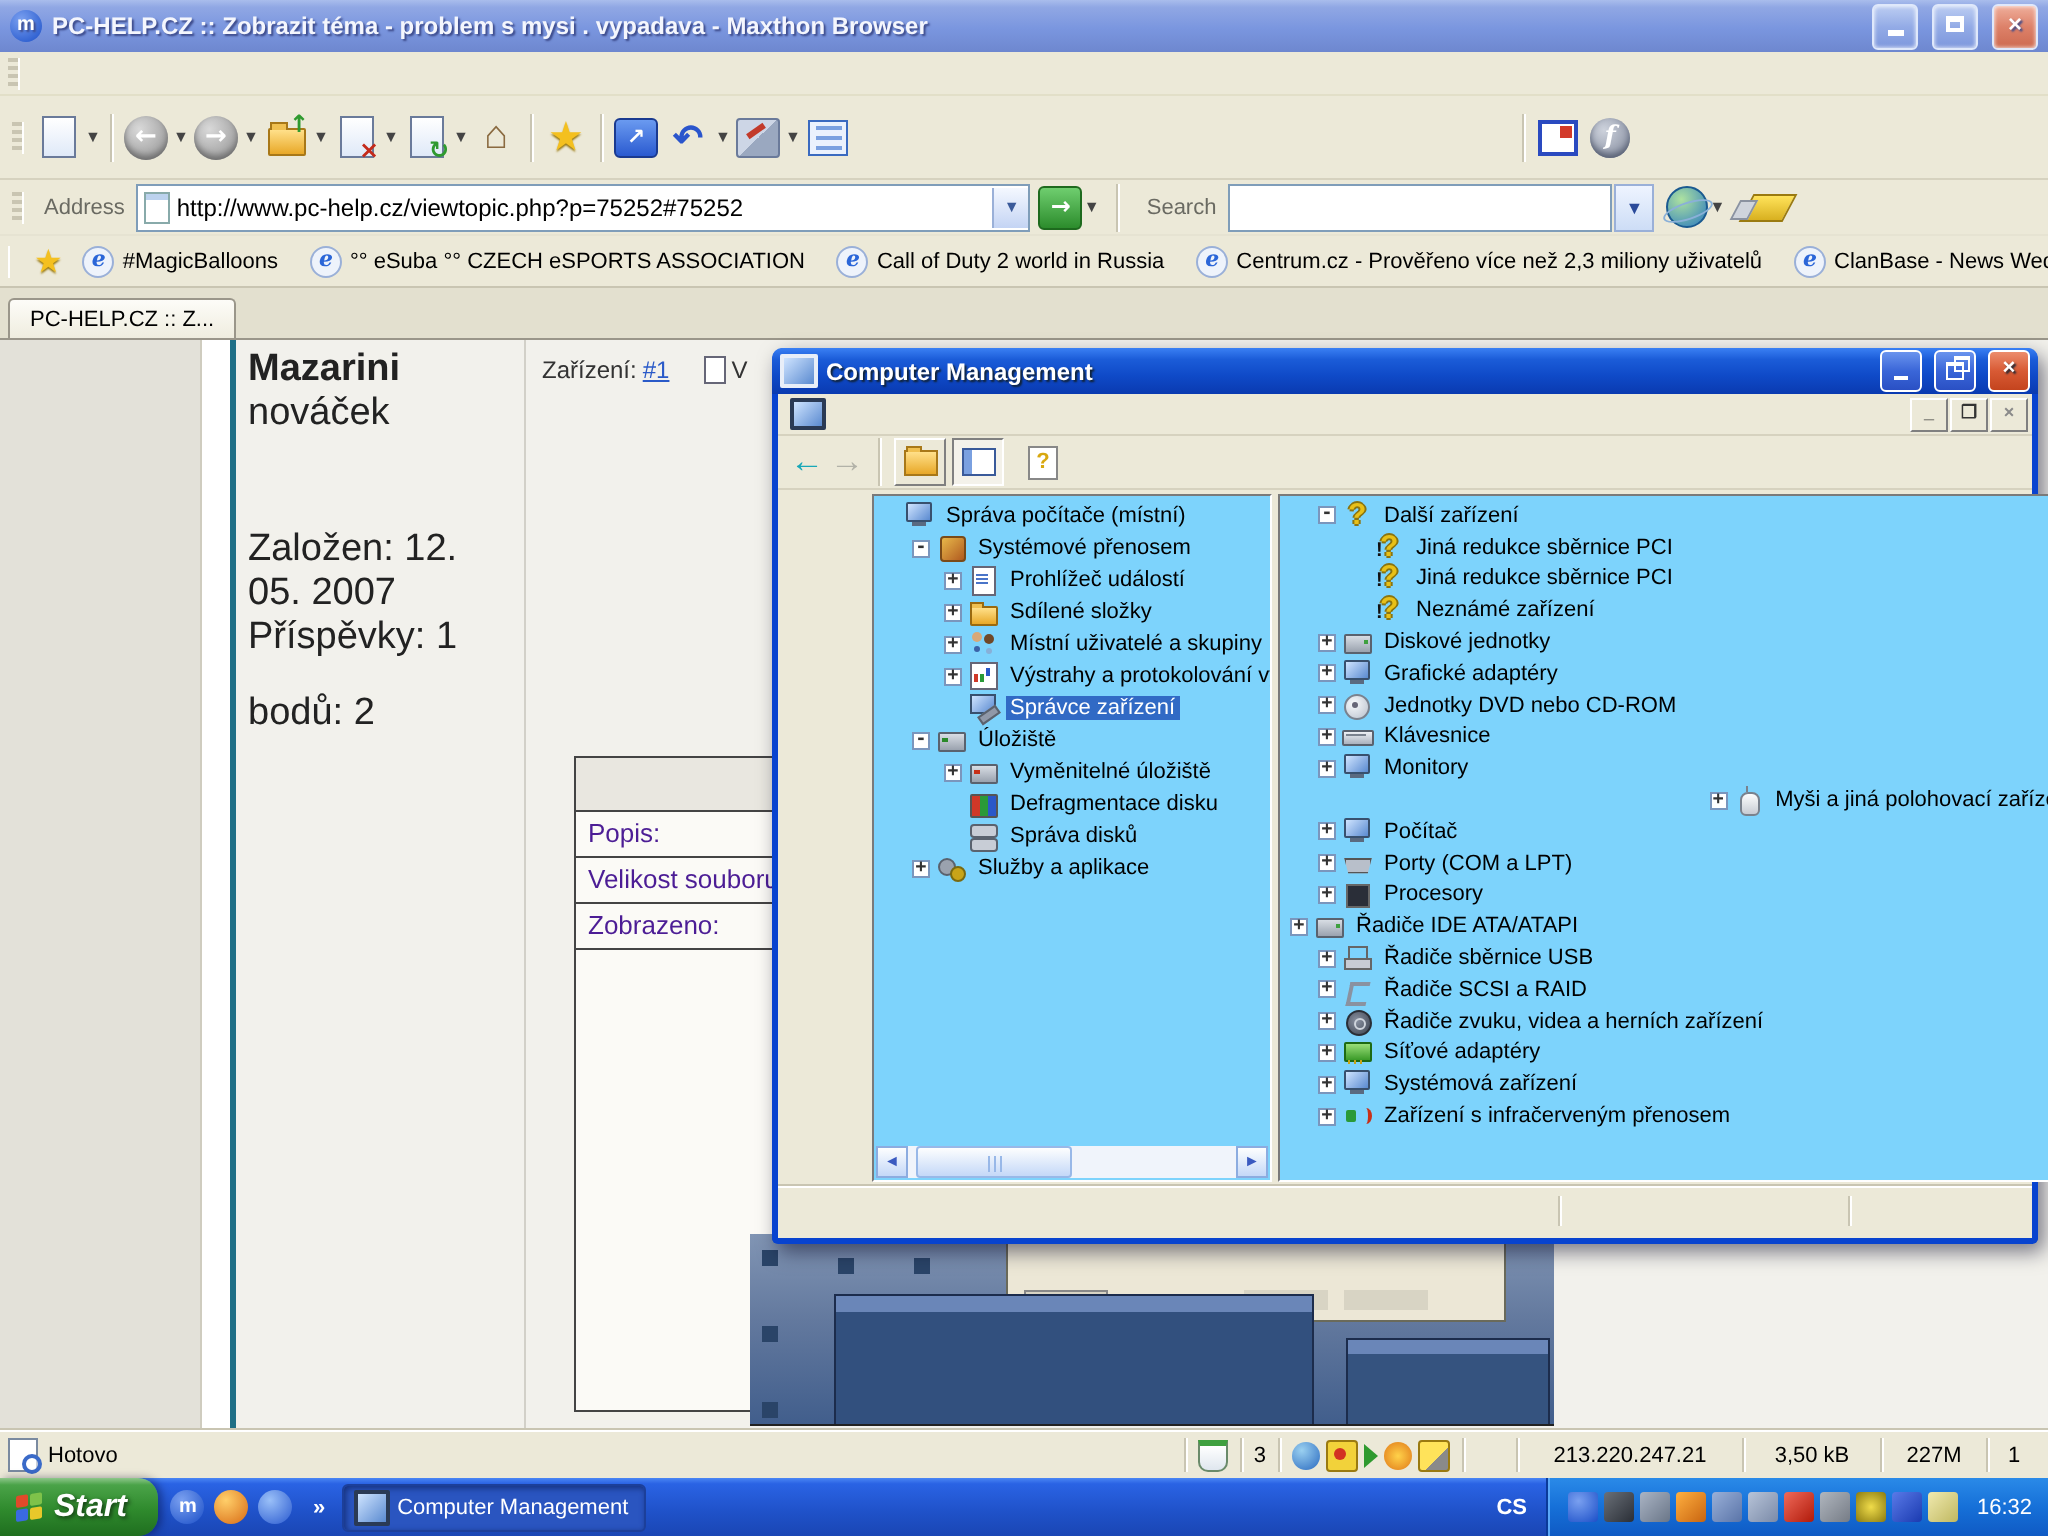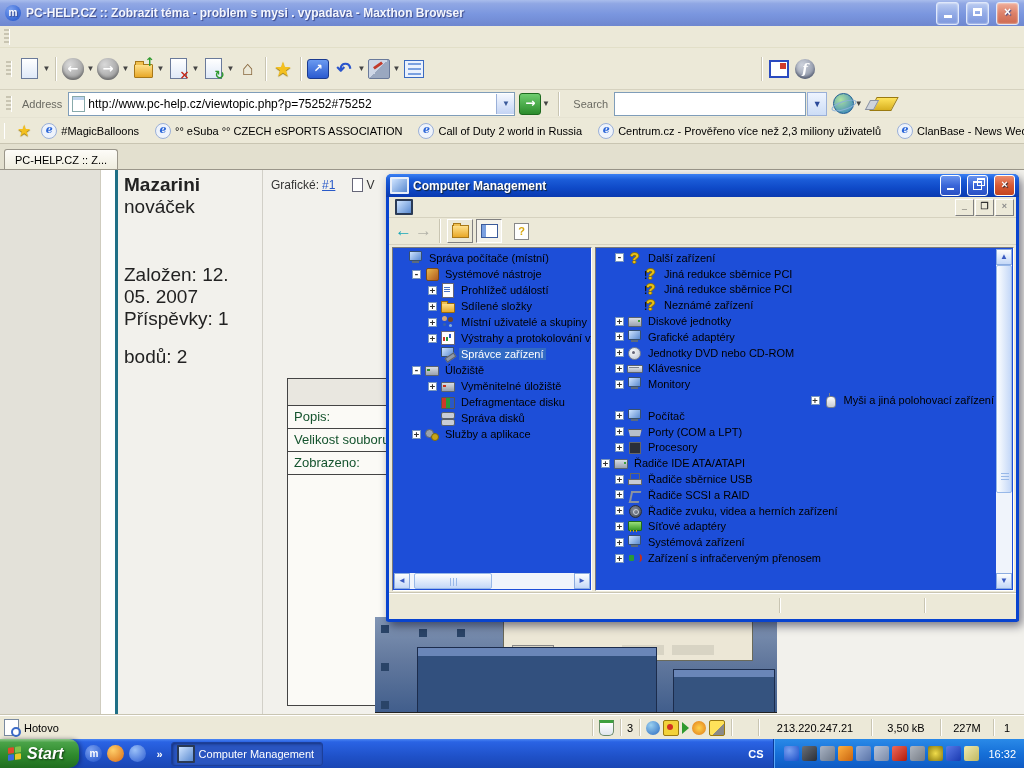--- a/index.html
+++ b/index.html
@@ -76,21 +76,21 @@
   #author .an{font-weight:bold;}
   #author .rk{margin-bottom:46px;}
   #author .pt{margin-top:16px;}
   #postcol{left:262px;top:0;width:560px;height:545px;border-left:1px solid #d2d0c8;padding:8px 0 0 8px;box-sizing:border-box;}
   .post-h{display:flex;align-items:center;gap:3px;font-size:12px;color:#333;width:112px;}
   .post-h a{color:#2a5ac8;}
   .doc-ic{width:9px;height:12px;background:#fff;border:1px solid #667;margin-left:14px;}
   .pline{font-size:13.5px;line-height:22.5px;color:#333;white-space:nowrap;}
   #plines{margin-top:10px;}
   #ftable{left:287px;top:208px;width:150px;border:1px solid #444;background:#fbfaf6;font-size:13px;}
-  .frow{border-bottom:1px solid #444;padding:3px 6px;min-height:16px;color:#14532d;}
+  .frow{border-bottom:1px solid #444;padding:3px 6px;min-height:16px;color:#4c1d95;}
   .frow.hdr{height:20px;background:#e9e7e0;}
   .frow.tall{height:224px;border-bottom:none;}
   
   #pimg{left:375px;top:447px;width:402px;height:95px;background:linear-gradient(180deg,#8195b4 0%,#63799e 45%,#415e8c 100%);overflow:hidden;border-bottom:1px solid #222;}
   #pimg>div{position:absolute;}
   .pi-dialog{left:128px;top:2px;width:248px;height:40px;background:#ece7d6;border:1px solid #6a6a5a;}
   .pi-dialog::after{content:"";position:absolute;left:8px;bottom:5px;width:40px;height:8px;background:#d8d4c4;border:1px solid #888;
     box-shadow:110px 0 0 #d8d4c4,160px 0 0 #d8d4c4;}
   .pi-win1{left:42px;top:30px;width:238px;height:64px;background:#32507e;border:1px solid #1c2c4c;}
   .pi-win1::before{content:"";position:absolute;left:0;top:0;right:0;height:8px;background:#6a86b8;}
@@ -160,21 +160,21 @@
   #cm-tools{left:0;top:44px;width:627px;height:27px;background:#ece9d8;border-bottom:1px solid #d6d2bf;display:flex;align-items:center;gap:3px;box-sizing:border-box;padding:0 6px;}
   .cm-back{color:#18a8b8;font-size:17px;font-weight:bold;}
   .cm-fwd{color:#b2b2a8;font-size:17px;font-weight:bold;}
   .boxbtn{width:24px;height:22px;border:1px solid;border-color:#fff #808080 #808080 #fff;display:flex;align-items:center;justify-content:center;background:#ece9d8;}
   .boxbtn.pressed{border-color:#808080 #fff #fff #808080;background:#f4f2ea;}
   .pane-ic{width:15px;height:12px;background:#fff;border:1px solid #3a5a9a;box-shadow:inset 4px 0 0 #7aa0e0;}
   .help-ic{width:13px;height:15px;background:#fff;border:1px solid #888;color:#d8a810;font:bold 11px/14px "Liberation Sans",sans-serif;text-align:center;}
   .fold-s{width:15px;height:11px;background:linear-gradient(#ffe08a,#e8a828);border:1px solid #a87818;position:relative;}
   .fold-s::before{content:"";position:absolute;left:0;top:-3px;width:6px;height:2px;background:#f0c050;border:1px solid #a87818;border-bottom:none;}
   
-  .pane{background:#1d4ed8;border:1px solid;border-color:#7a7a7a #fff #fff #7a7a7a;box-sizing:border-box;overflow:hidden;}
+  .pane{background:#7dd3fc;border:1px solid;border-color:#7a7a7a #fff #fff #7a7a7a;box-sizing:border-box;overflow:hidden;margin-left:44px;}
   #pane-l{left:3px;top:73px;width:200px;height:344px;}
   #pane-r{left:206px;top:73px;width:419px;height:344px;}
   .treebody{position:absolute;left:1px;top:2px;right:1px;}
   .trow{display:flex;align-items:center;height:16px;white-space:nowrap;}
   #pane-r .trow{height:15.8px;}
   .exp{width:9px;height:9px;box-sizing:border-box;border:1px solid #7a96bd;background:#fff;color:#333;
     font:bold 9px/7px "DejaVu Sans Mono",monospace;text-align:center;margin-right:3px;flex:0 0 auto;}
   .exp.plus::before{content:"+";} .exp.minus::before{content:"-";}
   .exp.none{visibility:hidden;}
   .tlabel{padding:0 2px;}
@@ -381,21 +381,21 @@
   <div class="abs" id="author">
     <div class="an">Mazarini</div>
     <div class="rk">nováček</div>
     <div>Založen: 12. 05. 2007</div>
     <div>Příspěvky: 1</div>
     <div class="pt">bodů: 2</div>
   </div>
 
   <div class="abs" id="postcol">
     <div class="post-h">
-      <span>Grafické:</span>
+      <span>Zařízení:</span>
       <a href="#">#1</a>
       <span class="doc-ic"></span>
       <span>V</span>
     </div>
     <div id="plines">
 
     <div class="pline"></div>
         <div class="pline"></div>
         <div class="pline"></div>
         <div class="pline"></div>
@@ -462,21 +462,21 @@
     <div class="treebody">
 
     <div class="trow" style="padding-left: 2px;">
           <span class="exp none"></span>
           <span class="ti mon"></span>
           <span class="tlabel">Správa počítače (místní)</span>
         </div>
         <div class="trow" style="padding-left: 18px;">
           <span class="exp minus"></span>
           <span class="ti tools"></span>
-          <span class="tlabel">Systémové nástroje</span>
+          <span class="tlabel">Systémové přenosem</span>
         </div>
         <div class="trow" style="padding-left: 34px;">
           <span class="exp plus"></span>
           <span class="ti evlog"></span>
           <span class="tlabel">Prohlížeč událostí</span>
         </div>
         <div class="trow" style="padding-left: 34px;">
           <span class="exp plus"></span>
           <span class="ti folder"></span>
           <span class="tlabel">Sdílené složky</span>

